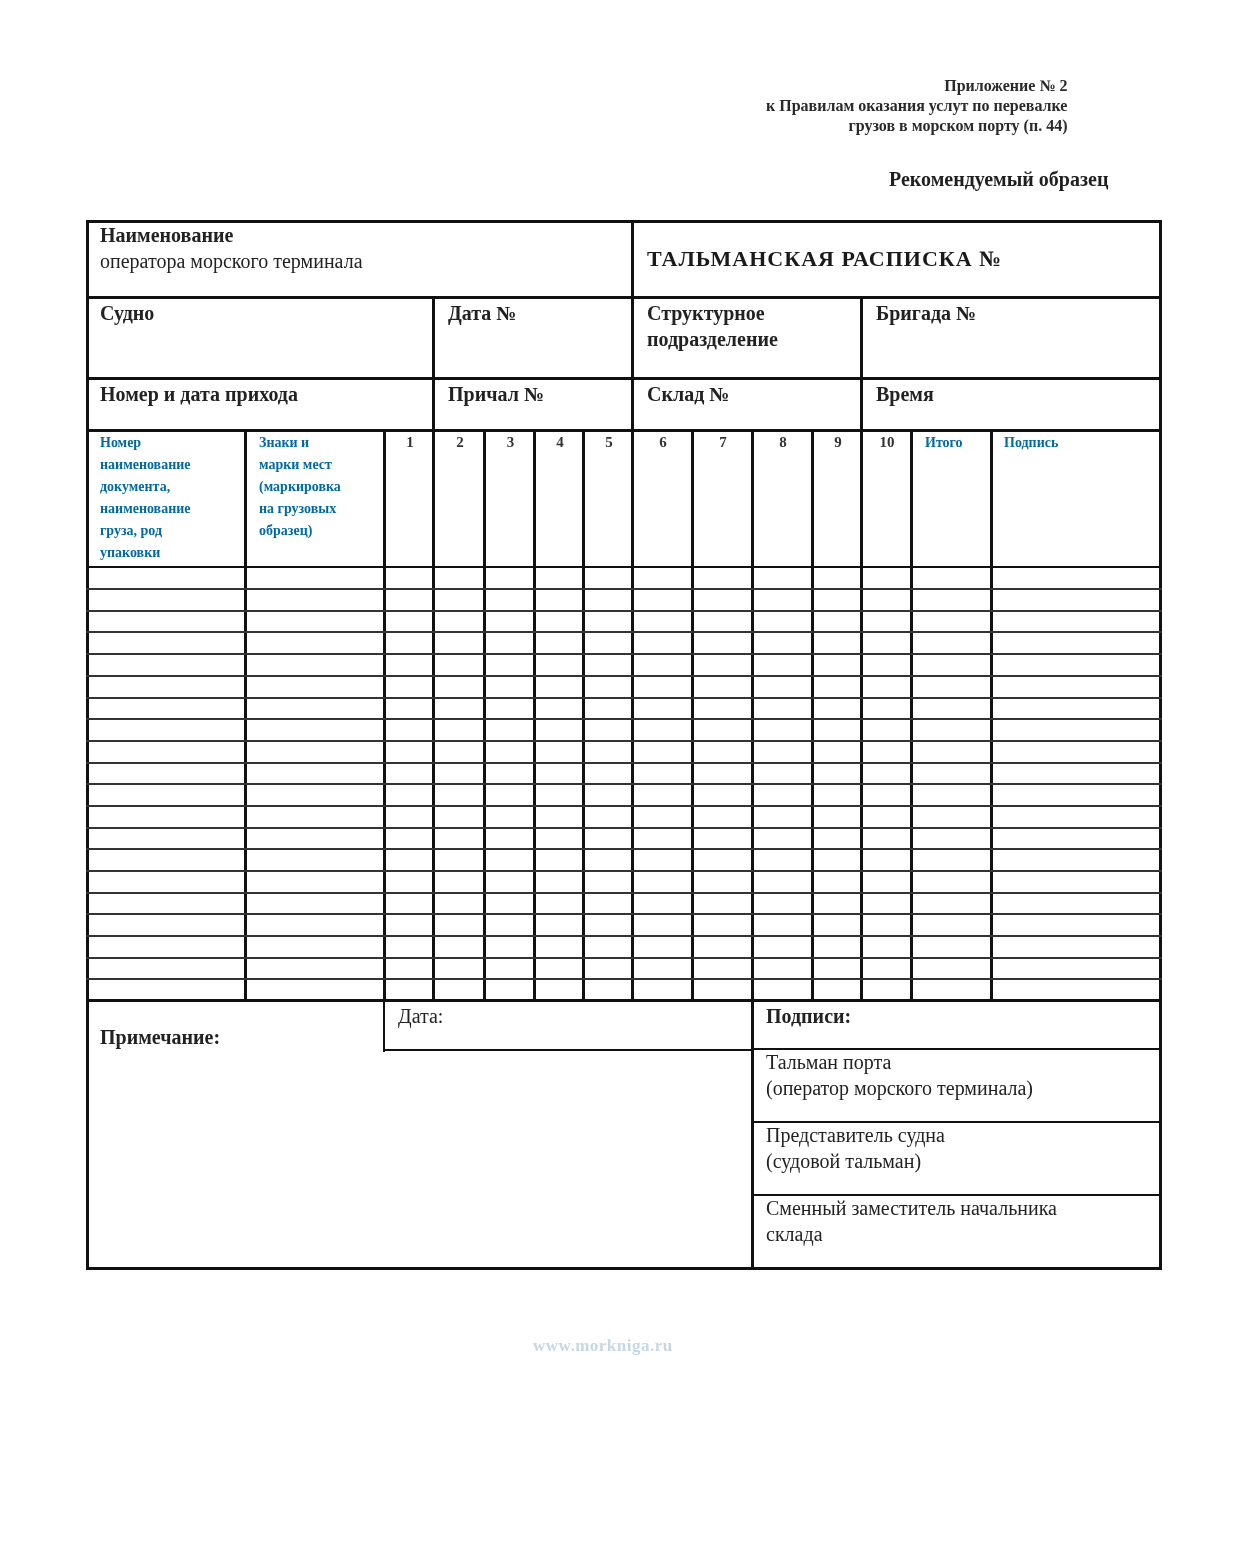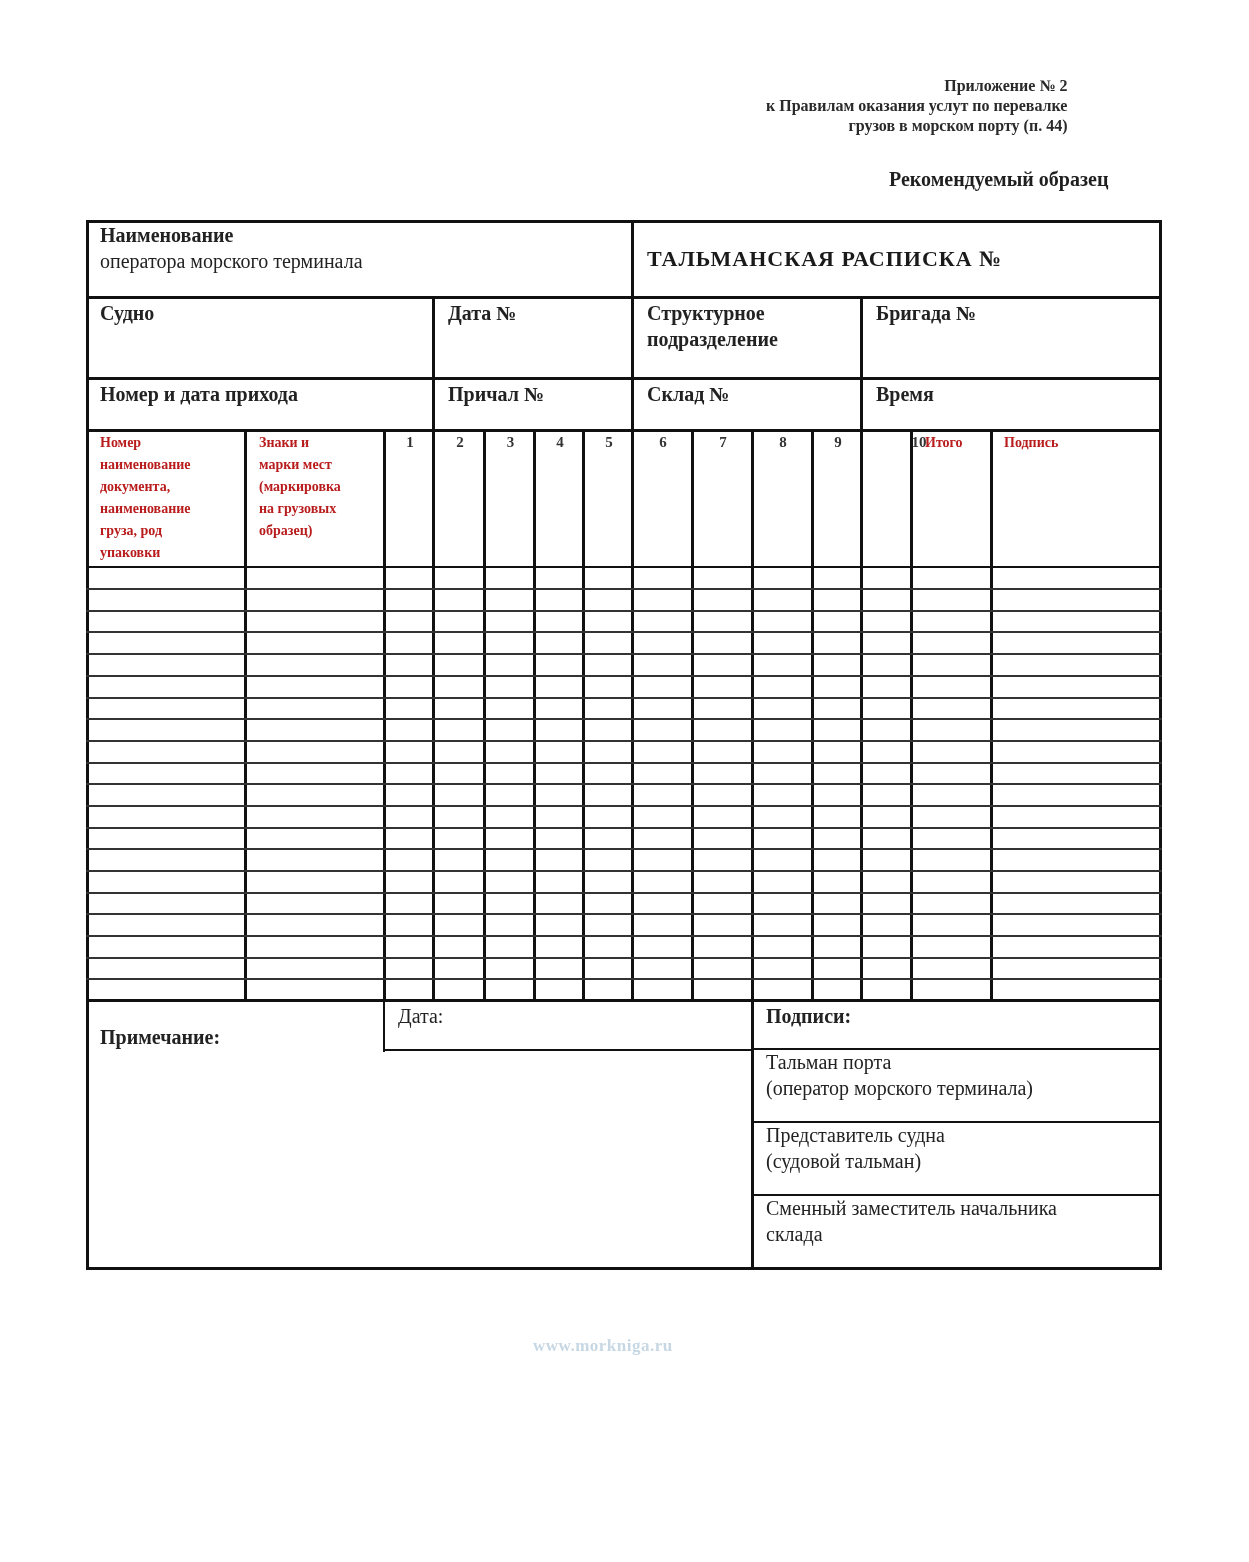--- a/index.html
+++ b/index.html
@@ -7,21 +7,21 @@
          font-family: "Liberation Serif", "DejaVu Serif", serif; color: #1a1a1a; }
   .abs { position: absolute; text-align: right; }
   .appendix { left: 766px; top: 76px; font-size: 16px; line-height: 20px; font-weight: bold; color: #2a2a2a; }
   .recommended { left: 889px; top: 168px; font-size: 20px; font-weight: bold; color: #1f1f1f; }
   .cell { position: absolute; box-sizing: border-box; }
   .lbl { font-size: 20px; line-height: 26px; font-weight: bold; color: #222; }
   .title { font-size: 22px; font-weight: bold; letter-spacing: 1px; color: #1a1a1a; }
   .hline { position: absolute; height: 3px; background: #111; }
   .vline { position: absolute; width: 3px; background: #111; }
   .thin-h { position: absolute; height: 2px; background: #333; }
-  .colhead { position: absolute; font-size: 14px; line-height: 22px; font-weight: bold; color: #b91c1c; }
+  .colhead { position: absolute; font-size: 14px; line-height: 22px; font-weight: bold; color: #0369a1; }
   .num { position: absolute; font-size: 15px; font-weight: bold; color: #333; text-align: center; }
   .watermark { left: 533px; top: 1336px; font-size: 17px; font-weight: bold; color: #c7d8e4; letter-spacing: 0.5px; }
   .blank-row { position: absolute; left: 87px; width: 1073px; }
 </style>
 </head>
 <body>
 
 <div class="abs appendix">
   <div>Приложение № 2</div>
   <div>к Правилам оказания услут по перевалке</div>
@@ -141,21 +141,21 @@
 
 <div class="num" style="left:386px; width:48px; top:434px;">1</div>
 <div class="num" style="left:435px; width:50px; top:434px;">2</div>
 <div class="num" style="left:486px; width:49px; top:434px;">3</div>
 <div class="num" style="left:536px; width:48px; top:434px;">4</div>
 <div class="num" style="left:585px; width:48px; top:434px;">5</div>
 <div class="num" style="left:634px; width:58px; top:434px;">6</div>
 <div class="num" style="left:694px; width:58px; top:434px;">7</div>
 <div class="num" style="left:754px; width:58px; top:434px;">8</div>
 <div class="num" style="left:814px; width:48px; top:434px;">9</div>
-<div class="num" style="left:863px; width:48px; top:434px;margin-left:32px;">10</div>
+<div class="num" style="left:863px; width:48px; top:434px;">10</div>
 <div class="colhead" style="left:925px; top:432px;">Итого</div>
 <div class="colhead" style="left:1004px; top:432px;">Подпись</div>
 
 <div>
   <div class="blank-row" style="top:568px; height:20px;"></div>
   <div class="blank-row" style="top:590px; height:20px;"></div>
   <div class="blank-row" style="top:612px; height:19px;"></div>
   <div class="blank-row" style="top:633px; height:20px;"></div>
   <div class="blank-row" style="top:655px; height:20px;"></div>
   <div class="blank-row" style="top:677px; height:20px;"></div>

